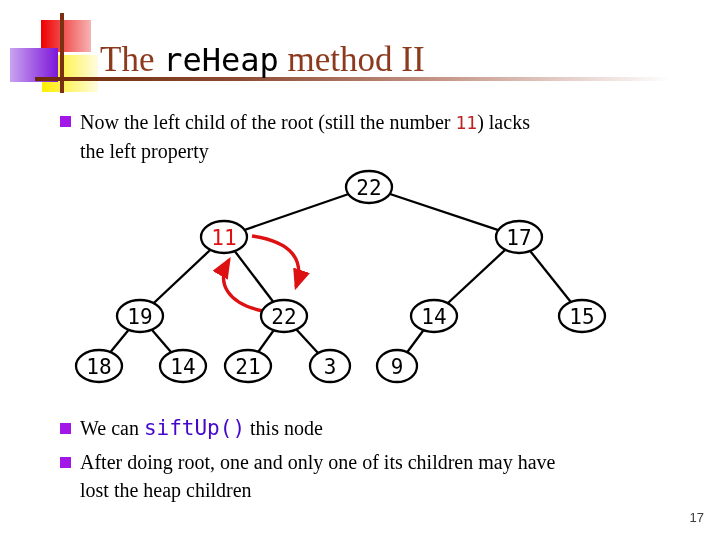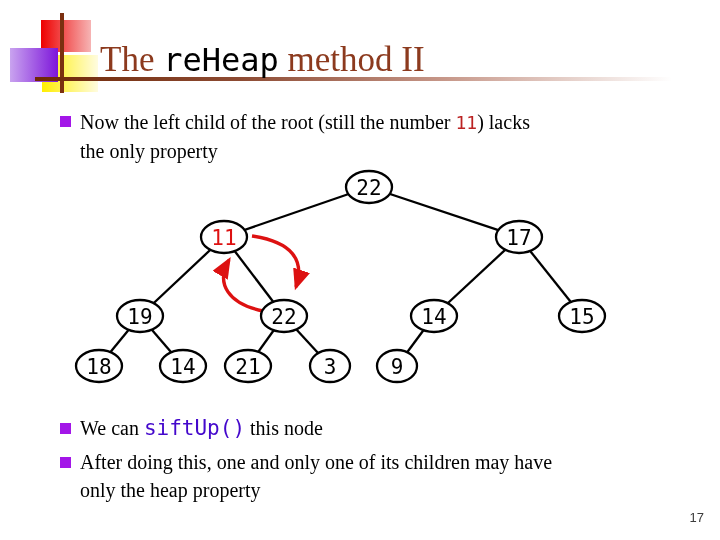--- a/index.html
+++ b/index.html
@@ -44,21 +44,21 @@
     <div class="logo-sq sq-red"></div>
     <div class="logo-sq sq-purple"></div>
     <div class="logo-sq sq-yellow"></div>
     <div class="logo-vline"></div>
   </div>
   <div class="title-rule"></div>
 
   <div class="title"><span>The </span><span class="code">reHeap</span><span> method II</span></div>
 
   <div class="bullet-sq" style="top:116px;"></div>
-  <div class="bullet-text" style="top:108px;"><span>Now the left child of the root (still the number </span><span class="code-red">11</span><span>) lacks</span><br><span>the only property</span></div>
+  <div class="bullet-text" style="top:108px;"><span>Now the left child of the root (still the number </span><span class="code-red">11</span><span>) lacks</span><br><span>the left property</span></div>
 
   <svg class="tree-svg" width="720" height="540">
     <defs>
       <marker id="arrowhead" markerWidth="7" markerHeight="6" refX="5.2" refY="2.6" orient="auto">
         <path d="M0,0 L6.2,2.6 L0,5.2 z" fill="#dd1111"></path>
       </marker>
     </defs>
     <g id="tree-edges">
         <line x1="369" y1="187" x2="224" y2="237" stroke="#000000" stroke-width="2.3"></line>
         <line x1="369" y1="187" x2="519" y2="237" stroke="#000000" stroke-width="2.3"></line>
@@ -101,17 +101,17 @@
         <text x="330" y="366" dy="0.36em" text-anchor="middle" fill="#000000">3</text>
         <ellipse cx="397" cy="366" rx="20" ry="16" fill="#ffffff" stroke="#000000" stroke-width="2.3"></ellipse>
         <text x="397" y="366" dy="0.36em" text-anchor="middle" fill="#000000">9</text>
       </g>
   </svg>
 
   <div class="bullet-sq" style="top:423px;"></div>
   <div class="bullet-text" style="top:414px;"><span>We can </span><span class="code-purple">siftUp()</span><span> this node</span></div>
 
   <div class="bullet-sq" style="top:457px;"></div>
-  <div class="bullet-text" style="top:448px;"><span>After doing this, one and only one of its children may have</span><br><span>only the heap property</span></div>
+  <div class="bullet-text" style="top:448px;"><span>After doing root, one and only one of its children may have</span><br><span>lost the heap children</span></div>
 
   <div class="page-num">17</div>
 
 </div>
 
 </body></html>

